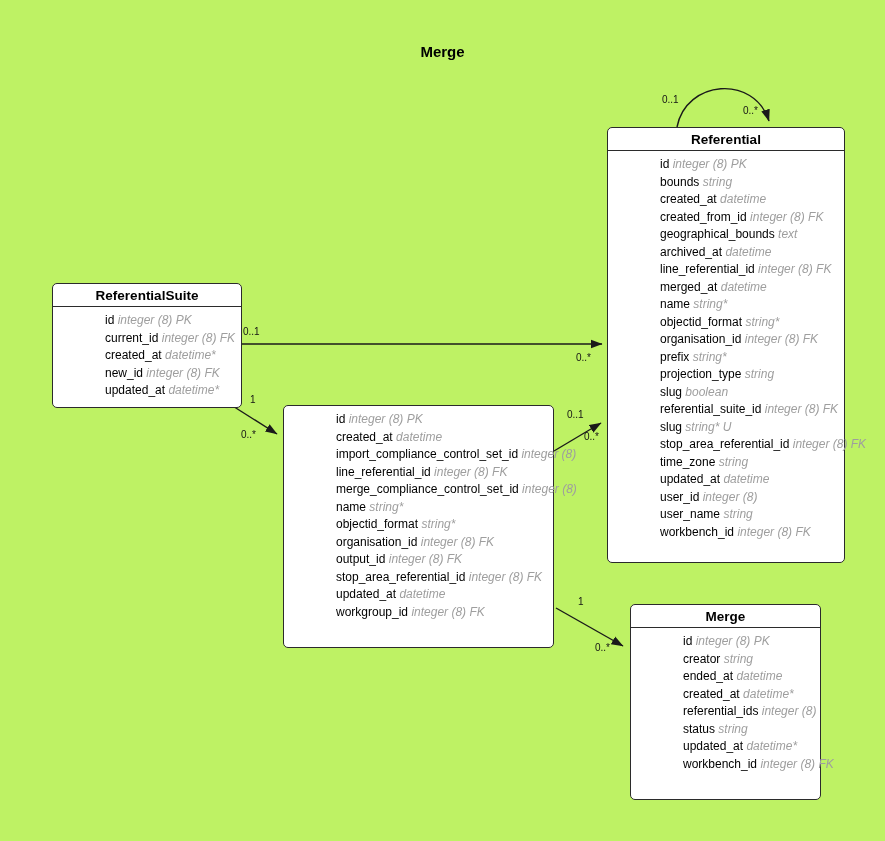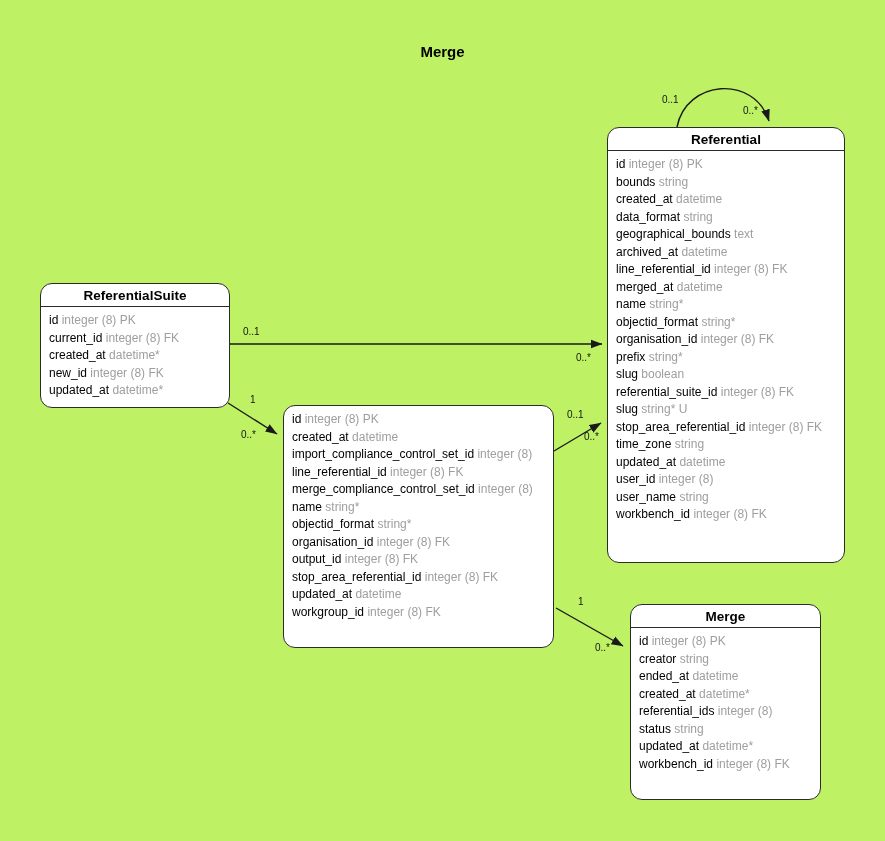--- a/index.html
+++ b/index.html
@@ -18,21 +18,21 @@
     width: 885px;
     text-align: center;
     font-size: 15px;
     font-weight: bold;
     color: #000000;
   }
   .entity {
     position: absolute;
     background: #ffffff;
     border: 1.5px solid #2b2b2b;
-    border-radius: 12px;
+    border-radius: 5px;
     box-sizing: border-box;
   }
   .entity-header {
     font-size: 13.5px;
     font-weight: bold;
     color: #000000;
     text-align: center;
     padding: 4px 4px 3px 4px;
     border-bottom: 1.5px solid #2b2b2b;
     white-space: nowrap;
@@ -40,22 +40,22 @@
   }
   .entity-fields {
     padding: 5px 8px 4px 8px;
   }
   .field-row {
     font-size: 12px;
     line-height: 17.5px;
     white-space: nowrap;
     color: #000000;
   }
-  .field-name { color: #000000; font-style: normal; }
-  .field-type { color: #9e9e9e; }
+  .field-name { color: #000000; font-style: normal; margin-left: 44px; }
+  .field-type { color: #9e9e9e; font-style: italic; }
   .edge-layer {
     position: absolute;
     left: 0; top: 0;
     width: 885px;
     height: 841px;
     pointer-events: none;
   }
   .card-label {
     position: absolute;
     font-size: 10px;
@@ -87,21 +87,21 @@
   <span class="card-label" style="left:743px; top:105px;">0..*</span>
   <span class="card-label" style="left:243px; top:326px;">0..1</span>
   <span class="card-label" style="left:576px; top:352px;">0..*</span>
   <span class="card-label" style="left:250px; top:394px;">1</span>
   <span class="card-label" style="left:241px; top:429px;">0..*</span>
   <span class="card-label" style="left:567px; top:409px;">0..1</span>
   <span class="card-label" style="left:584px; top:431px;">0..*</span>
   <span class="card-label" style="left:578px; top:596px;">1</span>
   <span class="card-label" style="left:595px; top:642px;">0..*</span>
 
-  <div class="entity" style="left:40px; top:283px; width:190px; height:125px;">
+  <div class="entity" style="left:52px; top:283px; width:190px; height:125px;">
     <div class="entity-header">ReferentialSuite</div>
     <div class="entity-fields">
         <div class="field-row"><span class="field-name">id</span><span class="field-type"> integer (8) PK</span></div>
         <div class="field-row"><span class="field-name">current_id</span><span class="field-type"> integer (8) FK</span></div>
         <div class="field-row"><span class="field-name">created_at</span><span class="field-type"> datetime*</span></div>
         <div class="field-row"><span class="field-name">new_id</span><span class="field-type"> integer (8) FK</span></div>
         <div class="field-row"><span class="field-name">updated_at</span><span class="field-type"> datetime*</span></div>
       </div>
   </div>
 
@@ -121,29 +121,30 @@
         <div class="field-row"><span class="field-name">workgroup_id</span><span class="field-type"> integer (8) FK</span></div>
       </div>
   </div>
 
   <div class="entity" style="left:607px; top:127px; width:238px; height:436px;">
     <div class="entity-header">Referential</div>
     <div class="entity-fields">
         <div class="field-row"><span class="field-name">id</span><span class="field-type"> integer (8) PK</span></div>
         <div class="field-row"><span class="field-name">bounds</span><span class="field-type"> string</span></div>
         <div class="field-row"><span class="field-name">created_at</span><span class="field-type"> datetime</span></div>
-        <div class="field-row"><span class="field-name">data_format</span><span class="field-type"> string</span></div>
+        <div class="field-row"><span class="field-name">created_from_id</span><span class="field-type"> integer (8) FK</span></div>
         <div class="field-row"><span class="field-name">geographical_bounds</span><span class="field-type"> text</span></div>
         <div class="field-row"><span class="field-name">archived_at</span><span class="field-type"> datetime</span></div>
         <div class="field-row"><span class="field-name">line_referential_id</span><span class="field-type"> integer (8) FK</span></div>
         <div class="field-row"><span class="field-name">merged_at</span><span class="field-type"> datetime</span></div>
         <div class="field-row"><span class="field-name">name</span><span class="field-type"> string*</span></div>
         <div class="field-row"><span class="field-name">objectid_format</span><span class="field-type"> string*</span></div>
         <div class="field-row"><span class="field-name">organisation_id</span><span class="field-type"> integer (8) FK</span></div>
         <div class="field-row"><span class="field-name">prefix</span><span class="field-type"> string*</span></div>
+        <div class="field-row"><span class="field-name">projection_type</span><span class="field-type"> string</span></div>
         <div class="field-row"><span class="field-name">slug</span><span class="field-type"> boolean</span></div>
         <div class="field-row"><span class="field-name">referential_suite_id</span><span class="field-type"> integer (8) FK</span></div>
         <div class="field-row"><span class="field-name">slug</span><span class="field-type"> string* U</span></div>
         <div class="field-row"><span class="field-name">stop_area_referential_id</span><span class="field-type"> integer (8) FK</span></div>
         <div class="field-row"><span class="field-name">time_zone</span><span class="field-type"> string</span></div>
         <div class="field-row"><span class="field-name">updated_at</span><span class="field-type"> datetime</span></div>
         <div class="field-row"><span class="field-name">user_id</span><span class="field-type"> integer (8)</span></div>
         <div class="field-row"><span class="field-name">user_name</span><span class="field-type"> string</span></div>
         <div class="field-row"><span class="field-name">workbench_id</span><span class="field-type"> integer (8) FK</span></div>
       </div>

